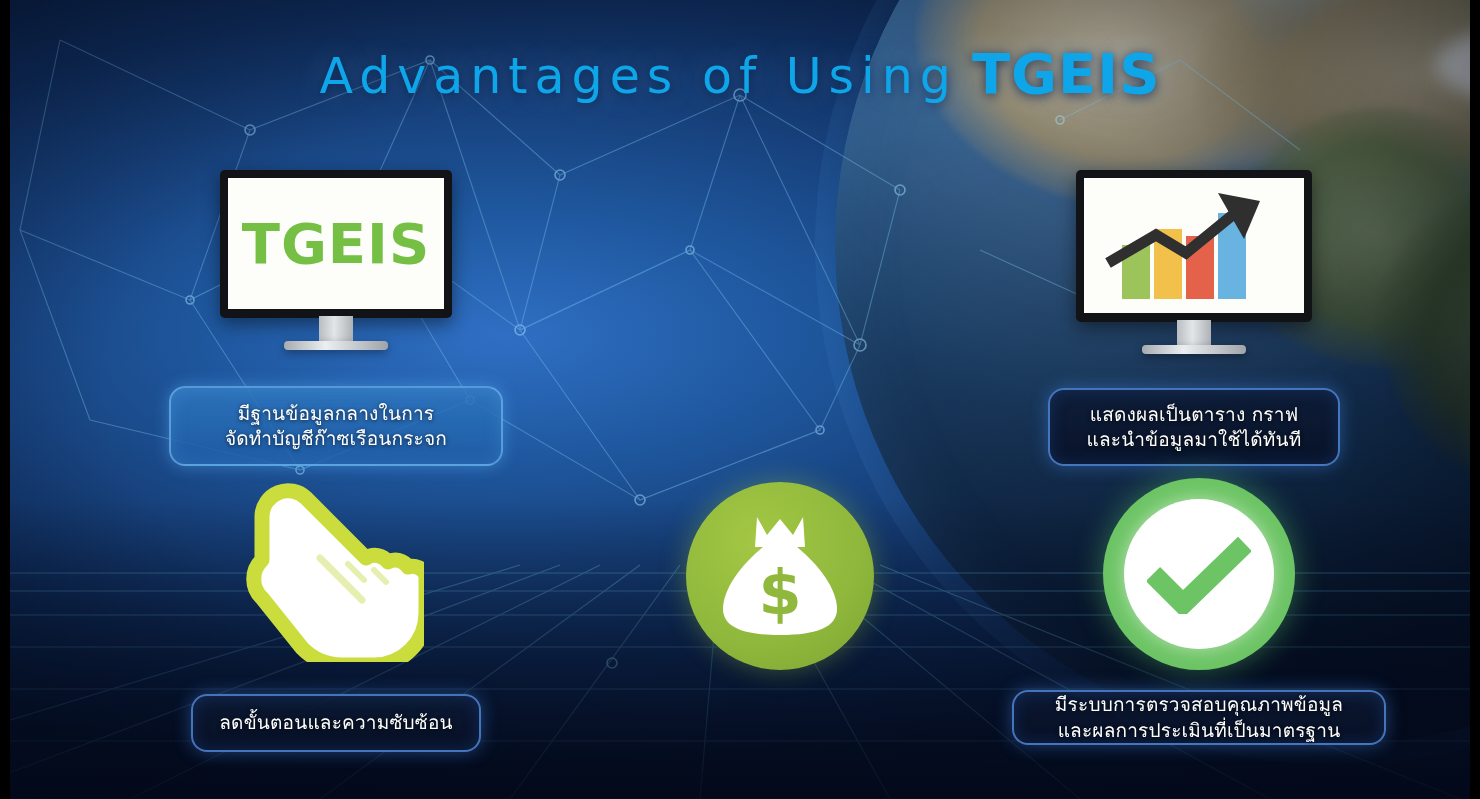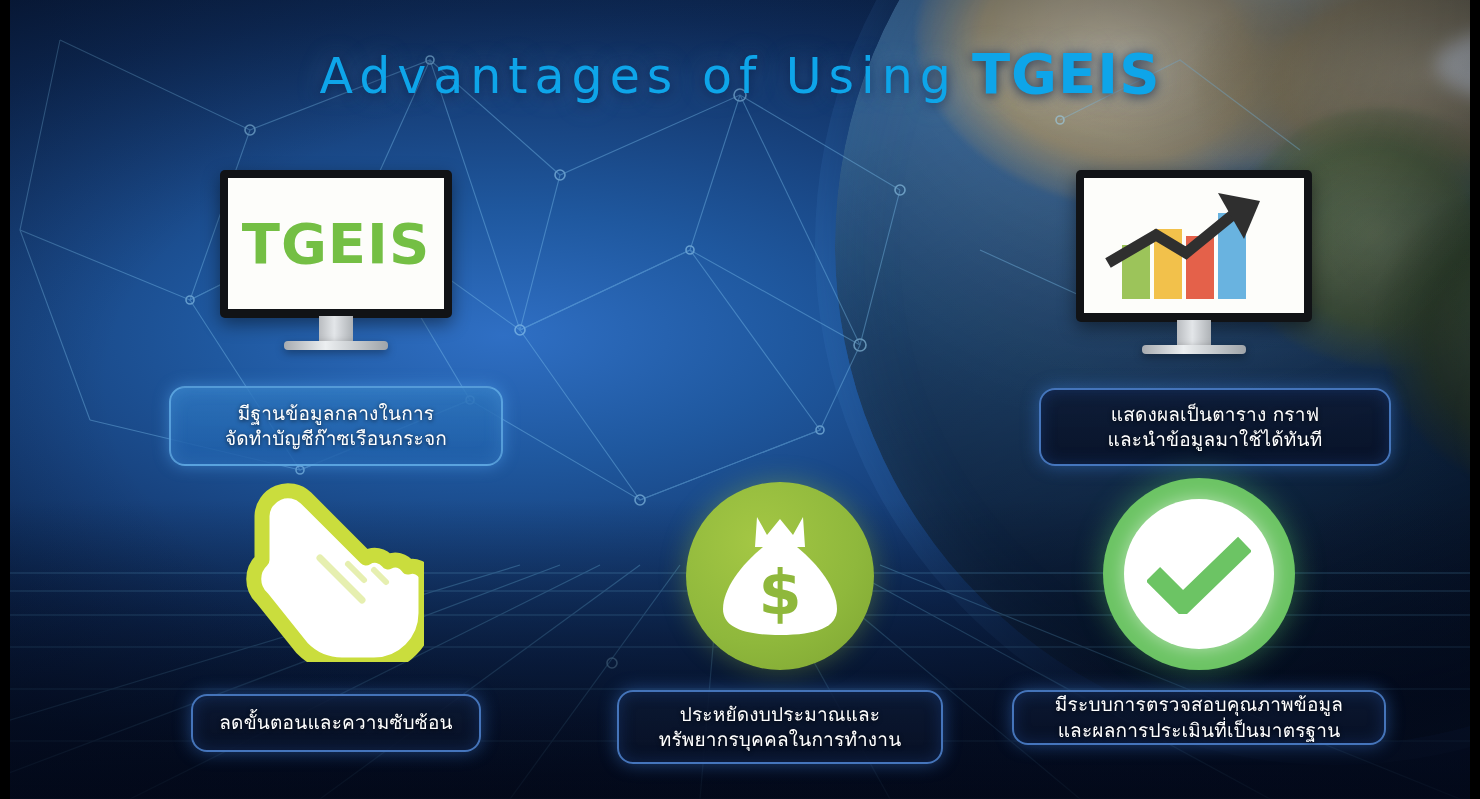--- a/index.html
+++ b/index.html
@@ -327,21 +327,21 @@
                 <rect x="124" y="26" width="28" height="86" fill="#69b3e0"></rect>
                 <path d="M14,76 L62,48 L92,66 L146,22" stroke="#2f2f2f" stroke-width="11" fill="none" stroke-linejoin="miter" stroke-linecap="butt"></path>
                 <path d="M124,6 L166,14 L150,52 Z" fill="#2f2f2f"></path>
               </svg>
             </div>
           </div>
           <div class="neck"></div>
           <div class="foot"></div>
         </div>
       </div>
-      <div class="label dark" style="top:218px; width:352px; height:78px;margin-left:21px;">แสดงผลเป็นตาราง กราฟ
+      <div class="label dark" style="top:218px; width:292px; height:78px;">แสดงผลเป็นตาราง กราฟ
 และนำข้อมูลมาใช้ได้ทันที</div>
     </div>
 
     <div class="card" style="left:190px; top:472px; width:292px; height:290px;">
       <div class="icon-wrap" style="top:0; width:200px; height:190px; left:46%;">
         <svg width="200" height="190" viewBox="0 0 200 190">
           <g>
             <path d="M38,44 a26,26 0 0 1 44,-18 l60,60 a16,16 0 0 1 22,4
                      a15,15 0 0 1 20,5 a15,15 0 0 1 18,8
                      l0,38 a52,52 0 0 1 -52,52 l-32,0
@@ -360,22 +360,20 @@
       <div class="icon-wrap" style="top:0; width:188px; height:188px;">
         <div class="circle-icon circle-olive" style="width:188px;height:188px;">
           <svg width="122" height="126" viewBox="0 0 122 126">
             <path d="M38,4 L48,22 L61,6 L74,22 L84,4 L86,34 L36,34 Z" fill="#ffffff"></path>
             <path d="M44,34 C22,52 4,76 4,96 C4,114 24,122 61,122 C98,122 118,114 118,96
                      C118,76 100,52 78,34 Z" fill="#ffffff"></path>
             <text x="61" y="101" font-family="'DejaVu Sans',sans-serif" font-size="62" font-weight="bold" fill="#8fb83c" text-anchor="middle">$</text>
           </svg>
         </div>
       </div>
-      <div class="label dark" style="top:208px; width:326px; height:74px;">ประหยัดงบประมาณและ
-ทรัพยากรบุคคลในการทำงาน</div>
     </div>
 
     <div class="card" style="left:1010px; top:478px; width:378px; height:286px;">
       <div class="icon-wrap" style="top:0; width:192px; height:192px;">
         <div class="check-ring" style="width:192px;height:192px;">
           <div class="check-inner" style="width:150px;height:150px;">
             <svg width="104" height="80" viewBox="0 0 104 80">
               <path d="M6,40 L36,70 L98,10" stroke="#6cc464" stroke-width="20" fill="none" stroke-linecap="butt" stroke-linejoin="miter"></path>
             </svg>
           </div>

